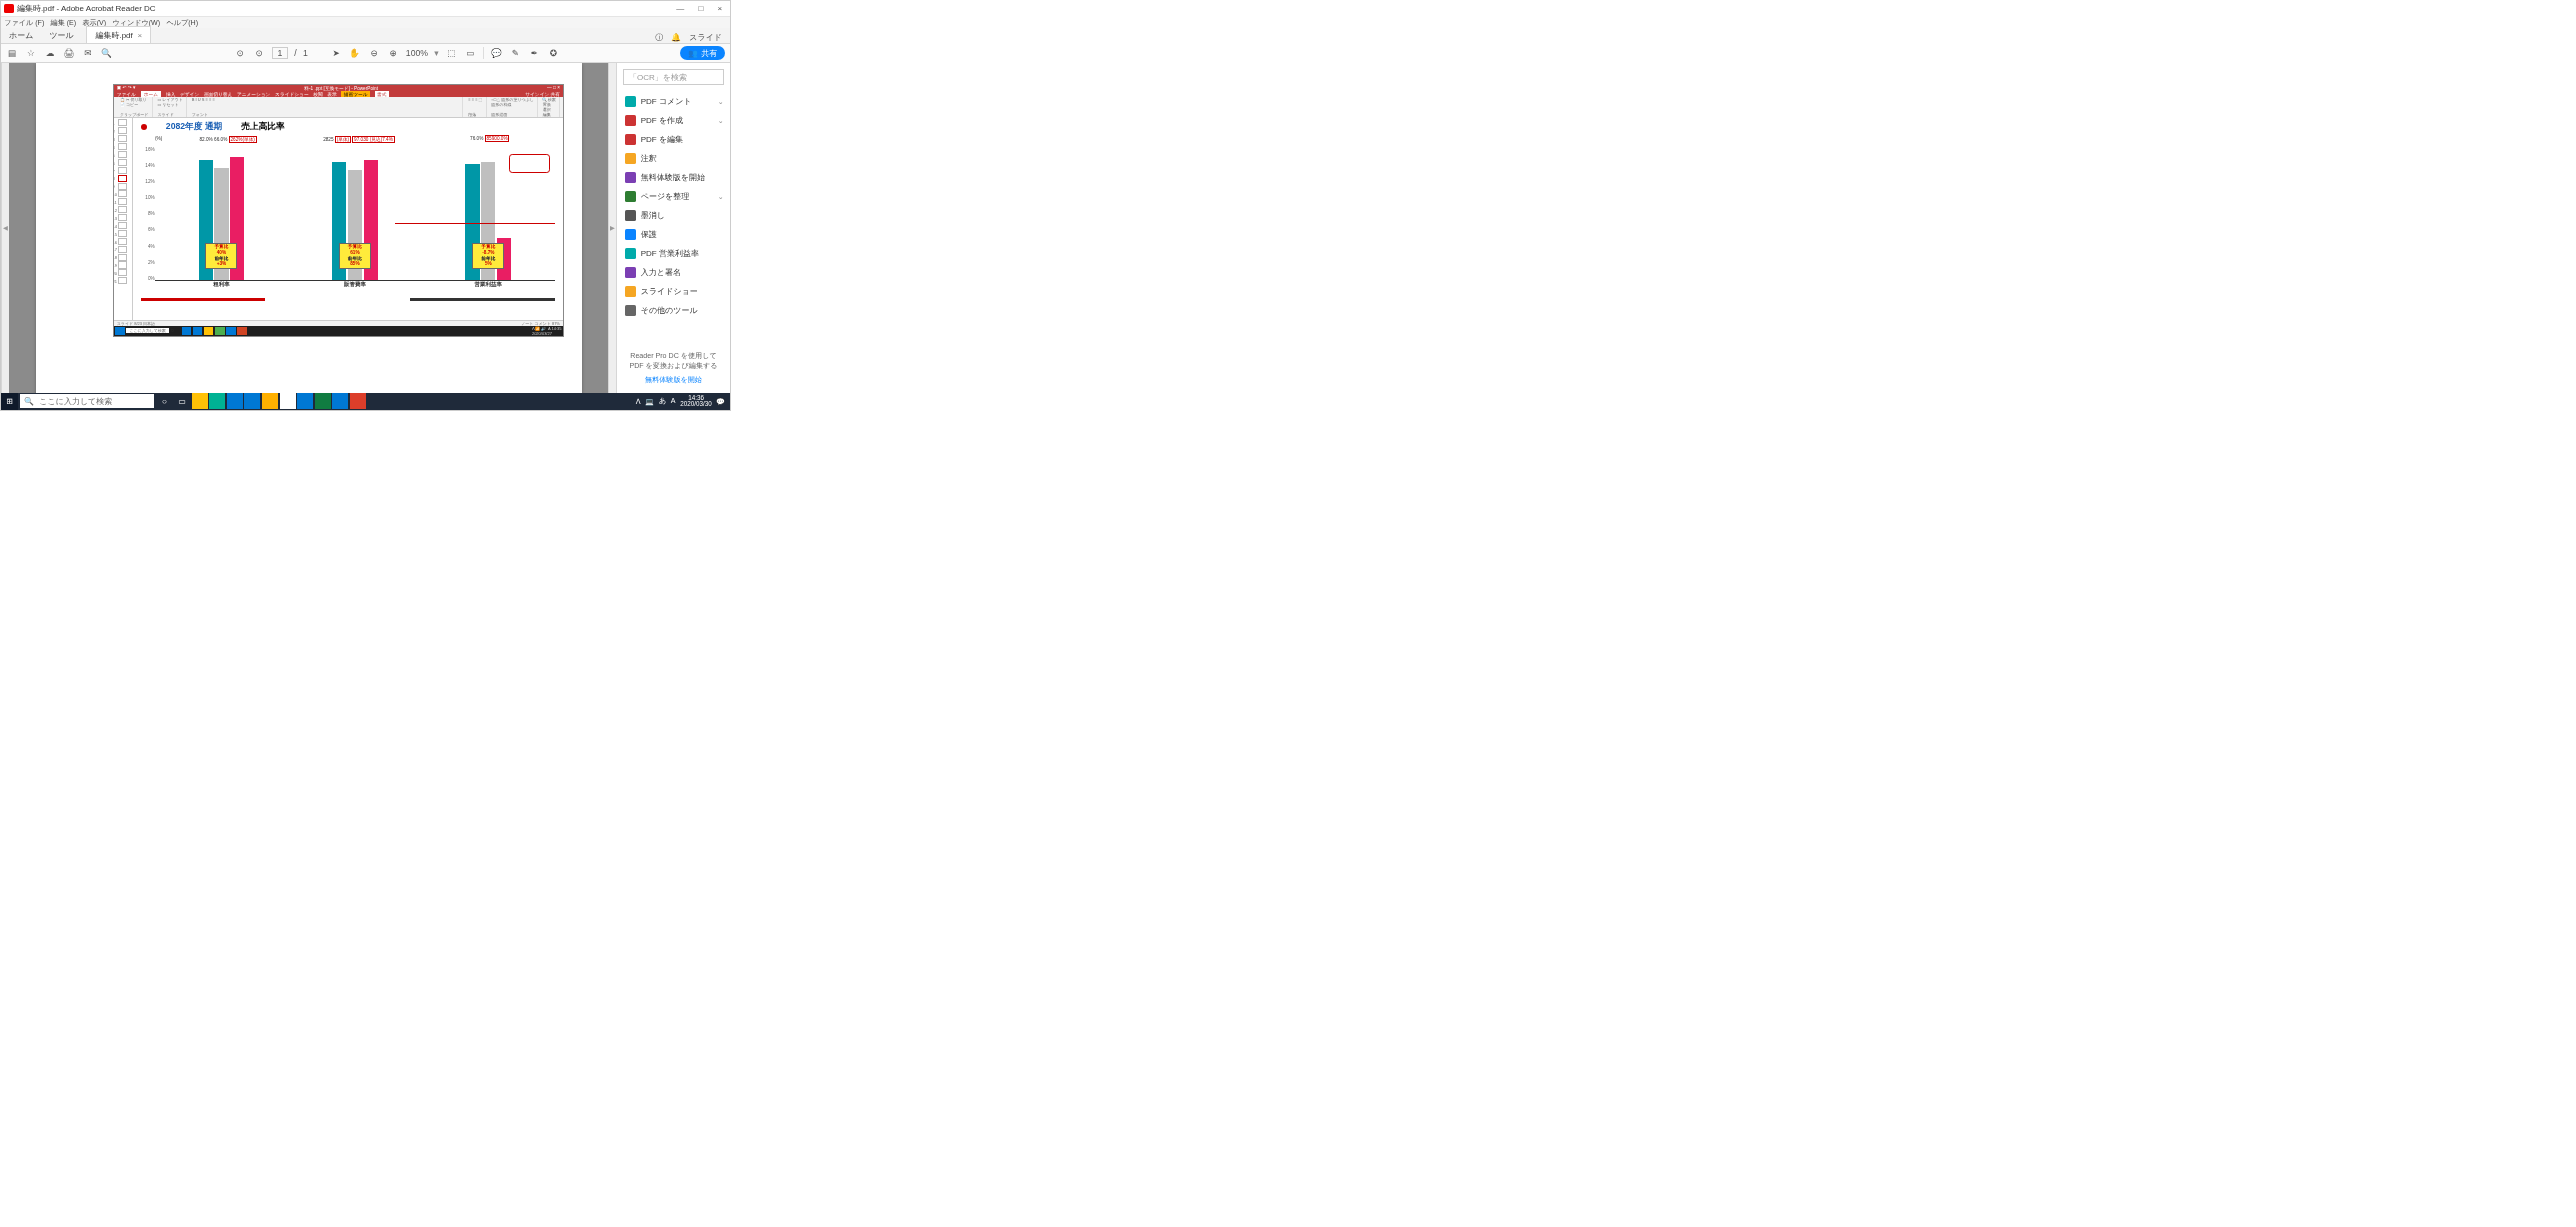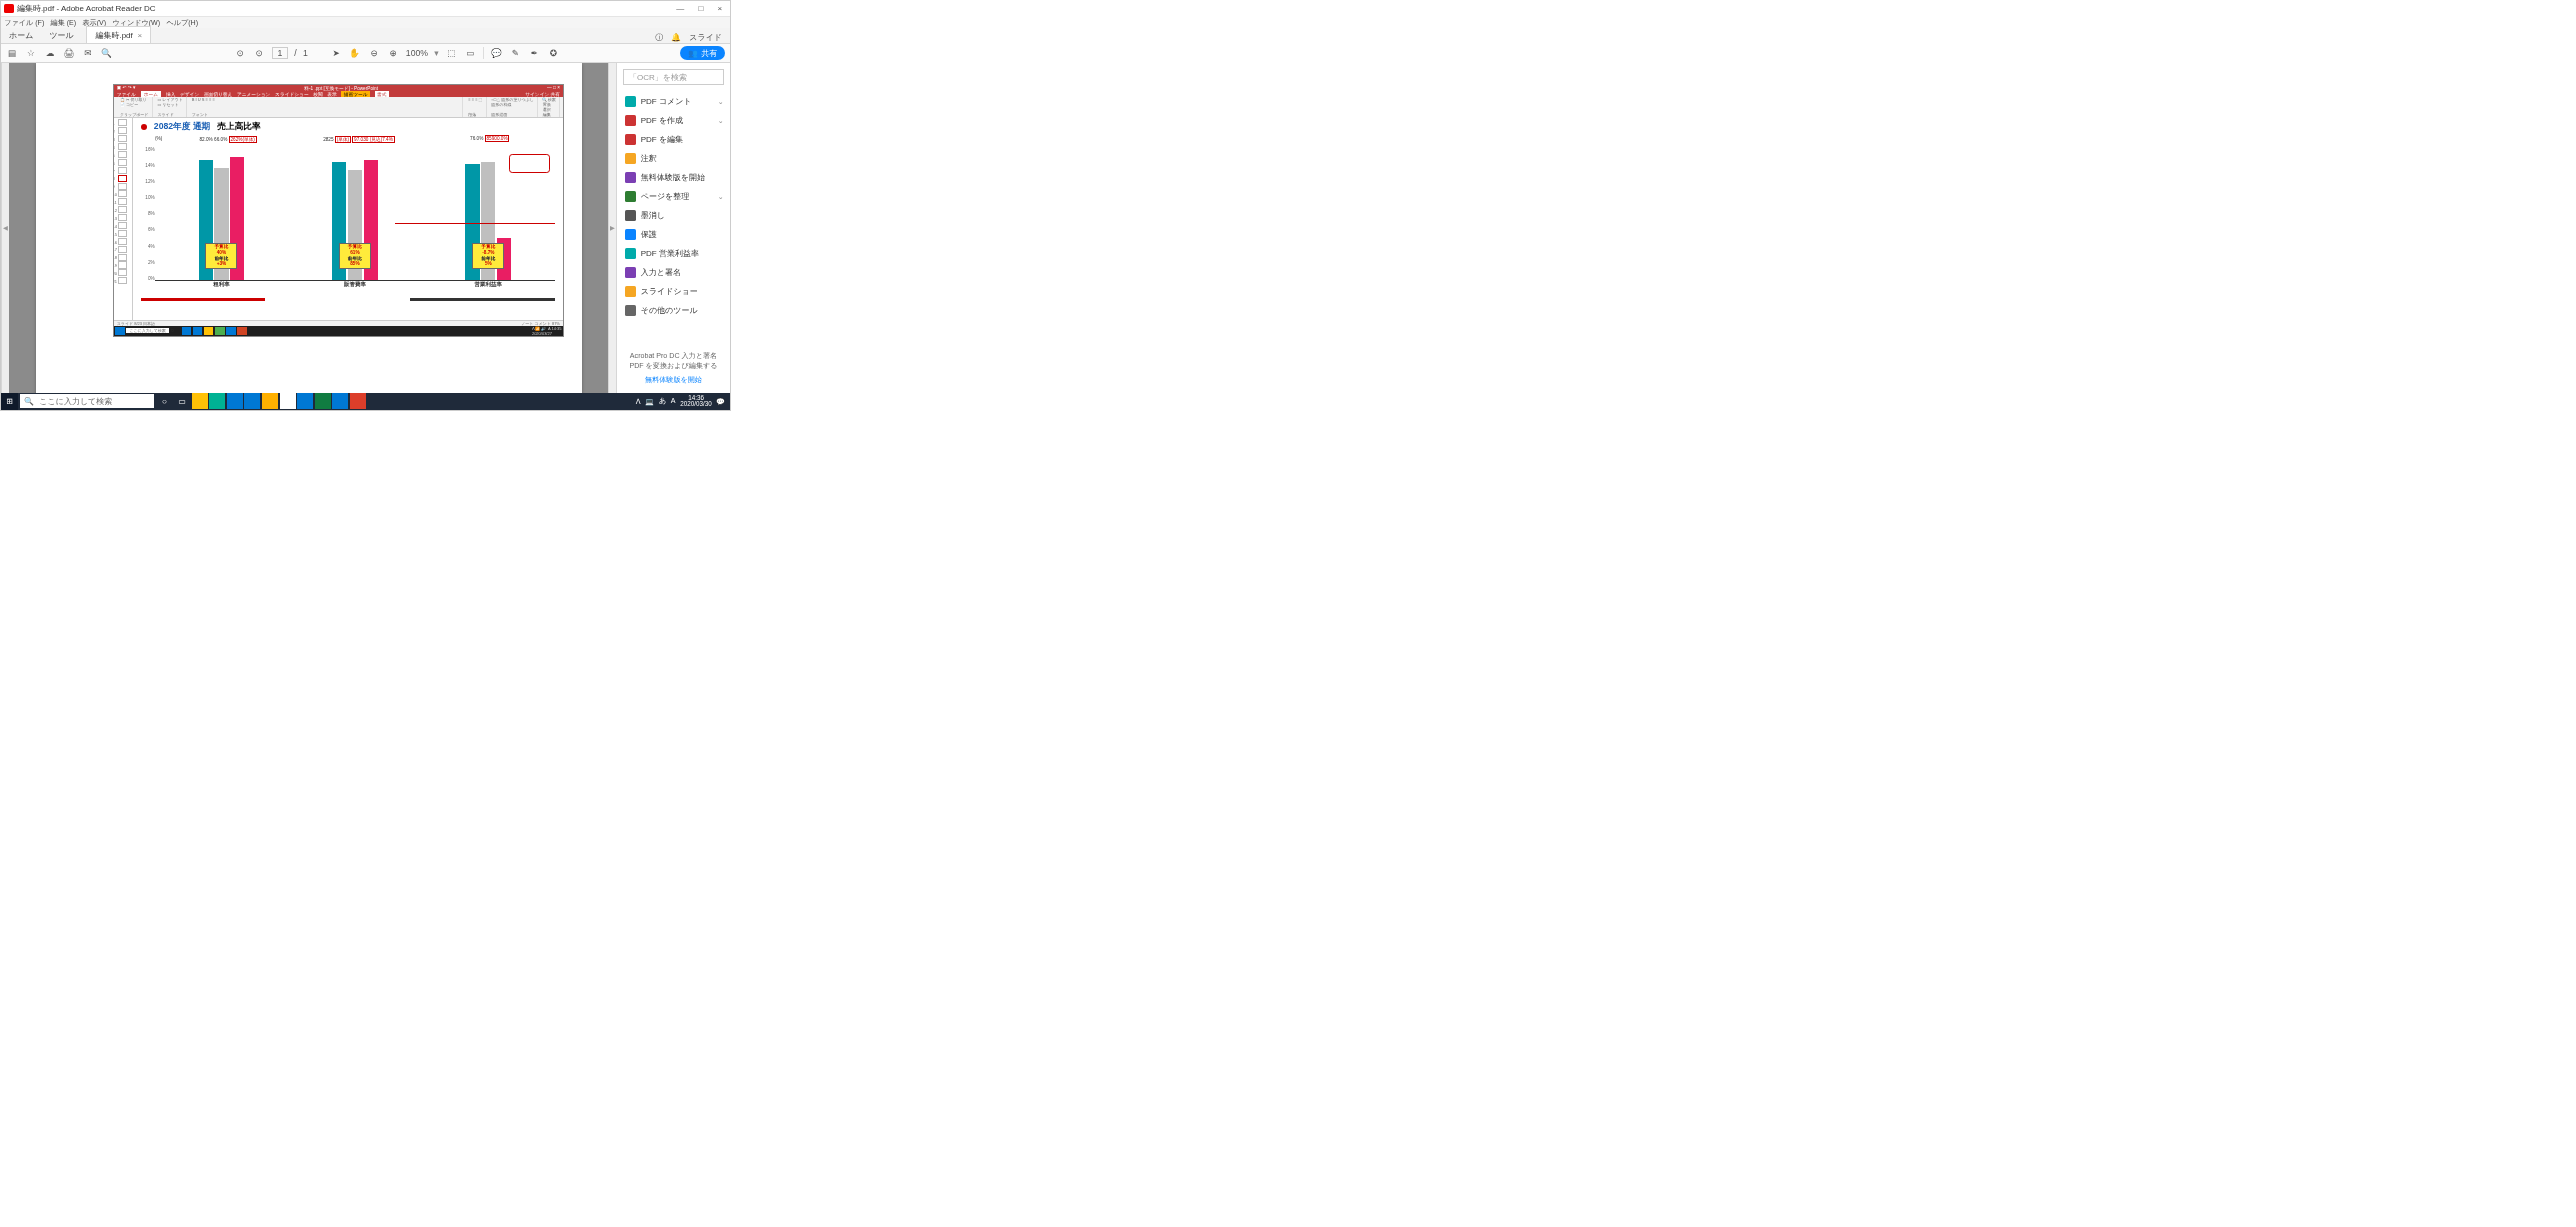--- a/index.html
+++ b/index.html
@@ -45,21 +45,21 @@
 .ppt-ribbon-tabs{height:6.3px;background:#c23b3b;display:flex;align-items:center;color:#fff;gap:4.7px;padding:0 3.2px;font-size:4.7px}
 .ppt-ribbon-tabs .active{background:#fff;color:#c23b3b;padding:0 3.2px}
 .ppt-ribbon{height:20.6px;background:#f2f2f2;border-bottom:0.8px solid #ccc;display:flex;align-items:center;padding:0 3.2px;gap:1.6px;font-size:4px;color:#666}
 .ppt-ribbon .grp{border-right:0.8px solid #ddd;padding:0 3.2px;height:100%;display:flex;flex-direction:column;justify-content:space-between}
 .ppt-body{flex:1;display:flex;min-height:0}
 .ppt-thumbs{width:19px;background:#fff;border-right:0.8px solid #ccc;overflow:hidden;display:flex;flex-direction:column;align-items:center;padding-top:1.6px;gap:0.8px}
 .ppt-thumbs .th{width:9.5px;height:7.1px;border:0.8px solid #bbb;font-size:4px;position:relative}
 .ppt-thumbs .th.sel{border:0.8px solid #c00}
 .ppt-thumbs .num{font-size:4px;color:#666;position:absolute;left:-6.3px;top:0.8px}
 .ppt-slide{flex:1;background:#fff;position:relative;padding:3.2px 8px}
-.slide-title{font-size:8.7px;font-weight:bold;display:flex;align-items:center;gap:7px;margin-bottom:3.2px}
+.slide-title{font-size:8.7px;font-weight:bold;display:flex;align-items:center;gap:19px;margin-bottom:3.2px}
 .slide-title .dot{width:6.3px;height:6.3px;background:#c00;border-radius:50%}
 .slide-title .blue{color:#1a5fb4}
 .slide-title .black{color:#000}
 .ppt-status{height:6.3px;background:#f2f2f2;border-top:0.8px solid #ccc;display:flex;align-items:center;justify-content:space-between;padding:0 3.2px;font-size:4px;color:#666}
 .ppt-taskbar{height:9.5px;background:#1f1f1f;display:flex;align-items:center;padding:0 1.6px;gap:1.6px}
 .ppt-taskbar .tb{width:9.5px;height:8px;display:inline-block}
 
 .chart-wrap{height:154px;display:flex}
 .chart-yaxis{width:14.2px;display:flex;flex-direction:column;justify-content:space-between;align-items:flex-end;font-size:4.7px;color:#666;padding-bottom:9.5px;padding-top:11px}
 .chart-plot{flex:1;position:relative}
@@ -407,21 +407,21 @@
           <div class="tool-item">
             <span class="ticon" style="background:#f5a623"></span>
             <span>スライドショー</span>
           </div>
           <div class="tool-item">
             <span class="ticon" style="background:#666"></span>
             <span>その他のツール</span>
           </div>
         </div>
       <div class="promo">
-        <div>Acrobat Pro DC 入力と署名</div>
+        <div>Reader Pro DC を使用して</div>
         <div>PDF を変換および編集する</div>
         <a>無料体験版を開始</a>
       </div>
     </div>
   </div>
 
   <div class="wtaskbar">
     <div class="start">⊞</div>
     <div class="search">
       <span>🔍</span>

